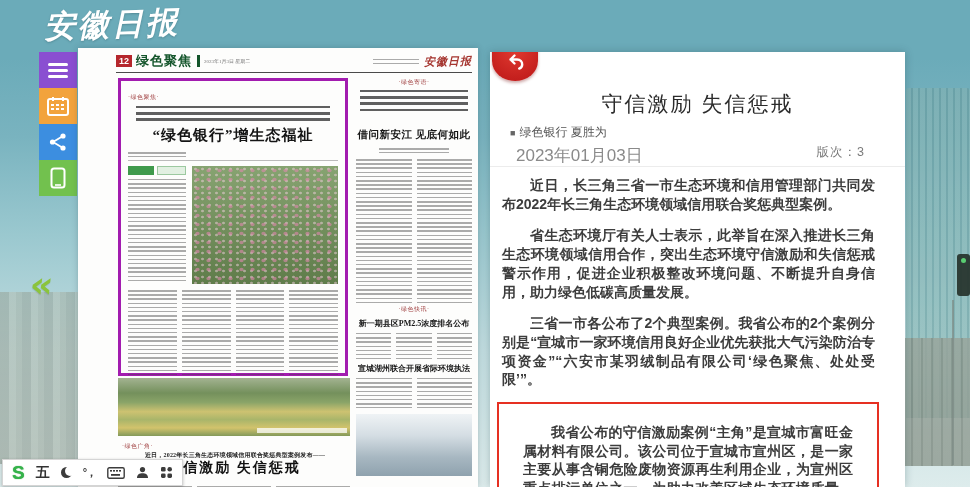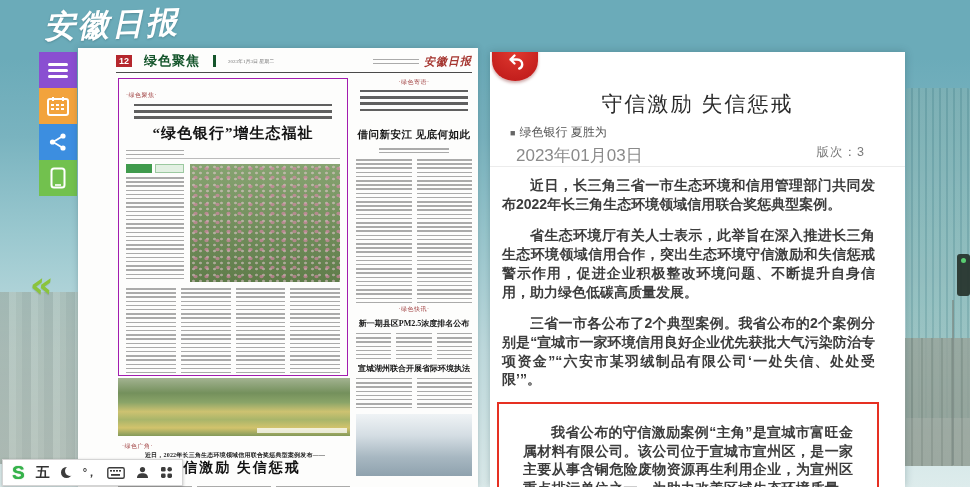--- a/index.html
+++ b/index.html
@@ -39,38 +39,38 @@
   .sb-share{background:#3c8ee0;}
   .sb-phone{background:#72c14e;}
   .menu-glyph{width:20px;display:flex;flex-direction:column;gap:3px;}
   .menu-glyph b{display:block;height:3px;background:#fff;border-radius:2px;}
   .collapse-chevron{position:absolute;left:30px;top:264px;color:#8bc43c;font-size:36px;font-weight:bold;
       font-family:"DejaVu Sans",sans-serif;transform:skewX(-6deg);text-shadow:0 1px 1px rgba(0,0,0,.12);}
 
   
   .np{position:absolute;left:78px;top:48px;width:400px;height:439px;background:#fdfdfc;overflow:hidden;
       box-shadow:0 0 6px rgba(30,60,70,.25);font-family:"Liberation Serif", serif;}
-  .np-header{position:absolute;left:38px;top:5px;right:6px;height:16px;display:flex;align-items:center;gap:12px;}
+  .np-header{position:absolute;left:38px;top:5px;right:6px;height:16px;display:flex;align-items:center;gap:4px;}
   .np-pageno{background:#b5272d;color:#fff;font-size:9px;font-weight:bold;padding:1px 3px;line-height:10px;
       font-family:"Liberation Sans",sans-serif;}
   .np-section{color:#14552b;font-weight:bold;font-size:13px;letter-spacing:1px;}
   .np-hbar{width:3px;height:12px;background:#14552b;margin-left:1px;}
   .np-date{font-size:5px;color:#777;}
   .np-right{margin-left:auto;display:flex;align-items:center;gap:5px;}
   .np-masthead{color:#a5352f;font-style:italic;font-weight:bold;font-size:11px;letter-spacing:1px;
       font-family:"DejaVu Serif",serif;transform:rotate(-1deg);}
   .np-rule{position:absolute;left:38px;right:6px;top:24px;border-top:1.5px solid #4a4a4a;}
 
   
   .tl{background:repeating-linear-gradient(180deg, rgba(70,70,70,.45) 0 1.5px, transparent 1.5px 4.2px);}
   .tl-dark{background:repeating-linear-gradient(180deg, rgba(35,35,35,.72) 0 2.4px, transparent 2.4px 6.2px);}
   .cols{display:flex;gap:5px;}
   .cols > span{flex:1;}
 
-  .art-main{position:absolute;left:40px;top:30px;width:230px;height:298px;border:1px solid #a21caf;
+  .art-main{position:absolute;left:40px;top:30px;width:230px;height:298px;border:3px solid #a21caf;
       padding:4px 7px;box-sizing:border-box;}
   .np-label{color:#a04040;font-size:6px;letter-spacing:.5px;}
   .art-main .kicker{height:15px;margin:3px 8px 0;}
   .headline-main{font-size:15px;font-weight:bold;color:#151515;text-align:center;margin-top:5px;letter-spacing:1px;}
   .art-main .byline-row{height:5px;width:58px;margin-top:7px;}
   .art-main .byline-rule{border-top:1px solid #bbb;margin-top:3px;}
   .art-main-body{display:flex;gap:6px;margin-top:5px;}
   .art-main-left{width:58px;}
   .chip-row{display:flex;gap:3px;margin-bottom:4px;}
   .chip-solid{width:26px;height:9px;background:#3f9a4c;}
@@ -285,21 +285,21 @@
     <div class="reader-title" data-interactable="false">守信激励 失信惩戒</div>
     <div class="reader-byline" data-interactable="false">
       <span class="sq" data-interactable="false">■</span><span data-interactable="false">绿色银行 夏胜为</span>
     </div>
     <div class="reader-date" data-interactable="false">2023年01月03日</div>
     <div class="reader-edition" data-interactable="false">版次：3</div>
     <div class="reader-divider" data-interactable="false"></div>
     <div class="reader-body" data-interactable="false">
       <p data-interactable="false">近日，长三角三省一市生态环境和信用管理部门共同发布2022年长三角生态环境领域信用联合奖惩典型案例。</p>
       <p data-interactable="false">省生态环境厅有关人士表示，此举旨在深入推进长三角生态环境领域信用合作，突出生态环境守信激励和失信惩戒警示作用，促进企业积极整改环境问题、不断提升自身信用，助力绿色低碳高质量发展。</p>
-      <p data-interactable="false">三省一市各公布了2个典型案例。我省公布的2个案例分别是“宣城市一家环境信用良好企业优先获批大气污染防治专项资金”“六安市某羽绒制品有限公司‘一处失信、处处受限’”。</p>
+      <p data-interactable="false">三省一市各公布了2个典型案例。我省公布的2个案例分别是“宣城市一家环境信用良好企业优先获批大气污染防治专项资金”“六安市某羽绒制品有限公司‘绿色聚焦、处处受限’”。</p>
       <div class="highlight-box" data-interactable="false">
         <p data-interactable="false">我省公布的守信激励案例“主角”是宣城市富旺金属材料有限公司。该公司位于宣城市宣州区，是一家主要从事含铜危险废物资源再生利用企业，为宣州区重点排污单位之一。为助力改善区域生态环境质量，实现企业发展与生态环境保护协同共进，</p>
       </div>
     </div>
   </div>
 
   <div class="ime" data-interactable="true">
     <span class="logo-s" data-interactable="true">S</span>
     <span class="mode" data-interactable="true">五</span>
     <span class="moon" data-interactable="true"></span>

